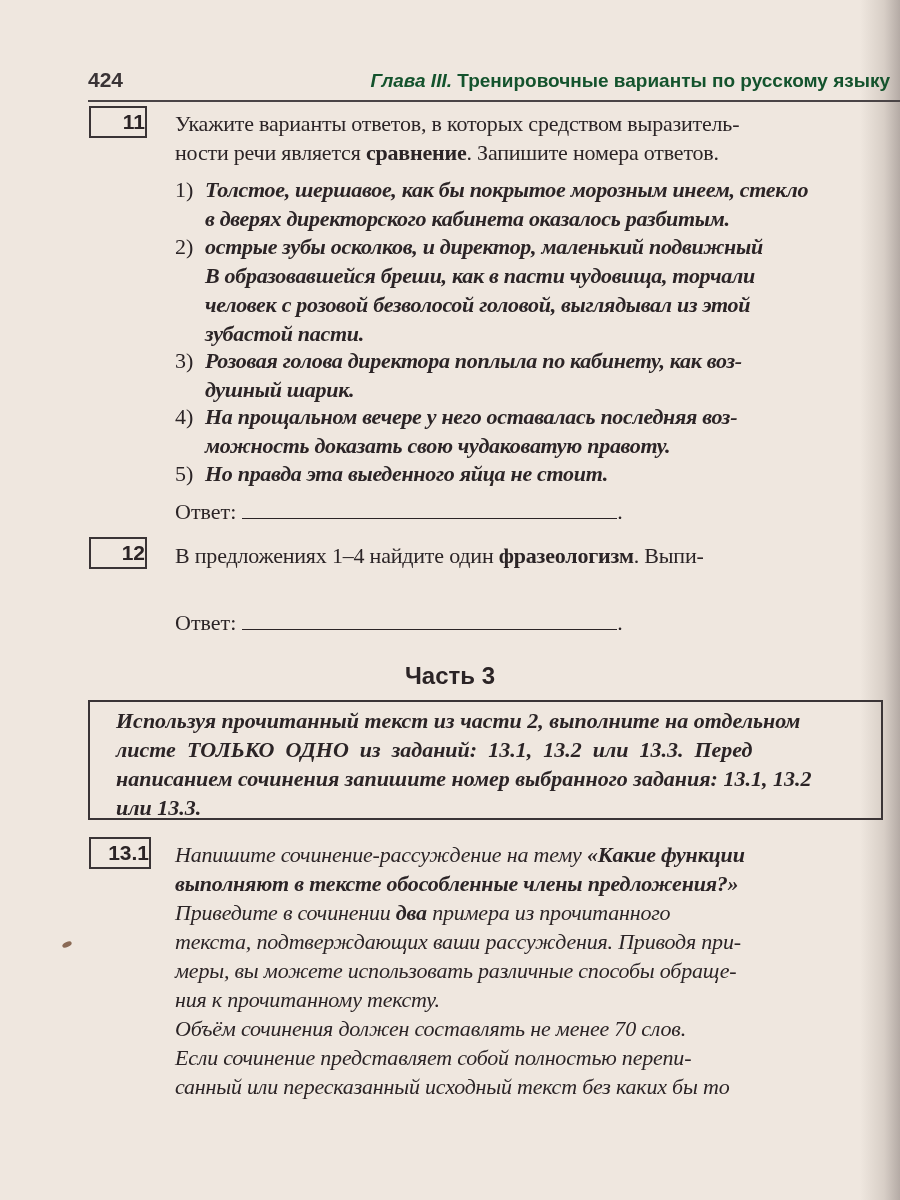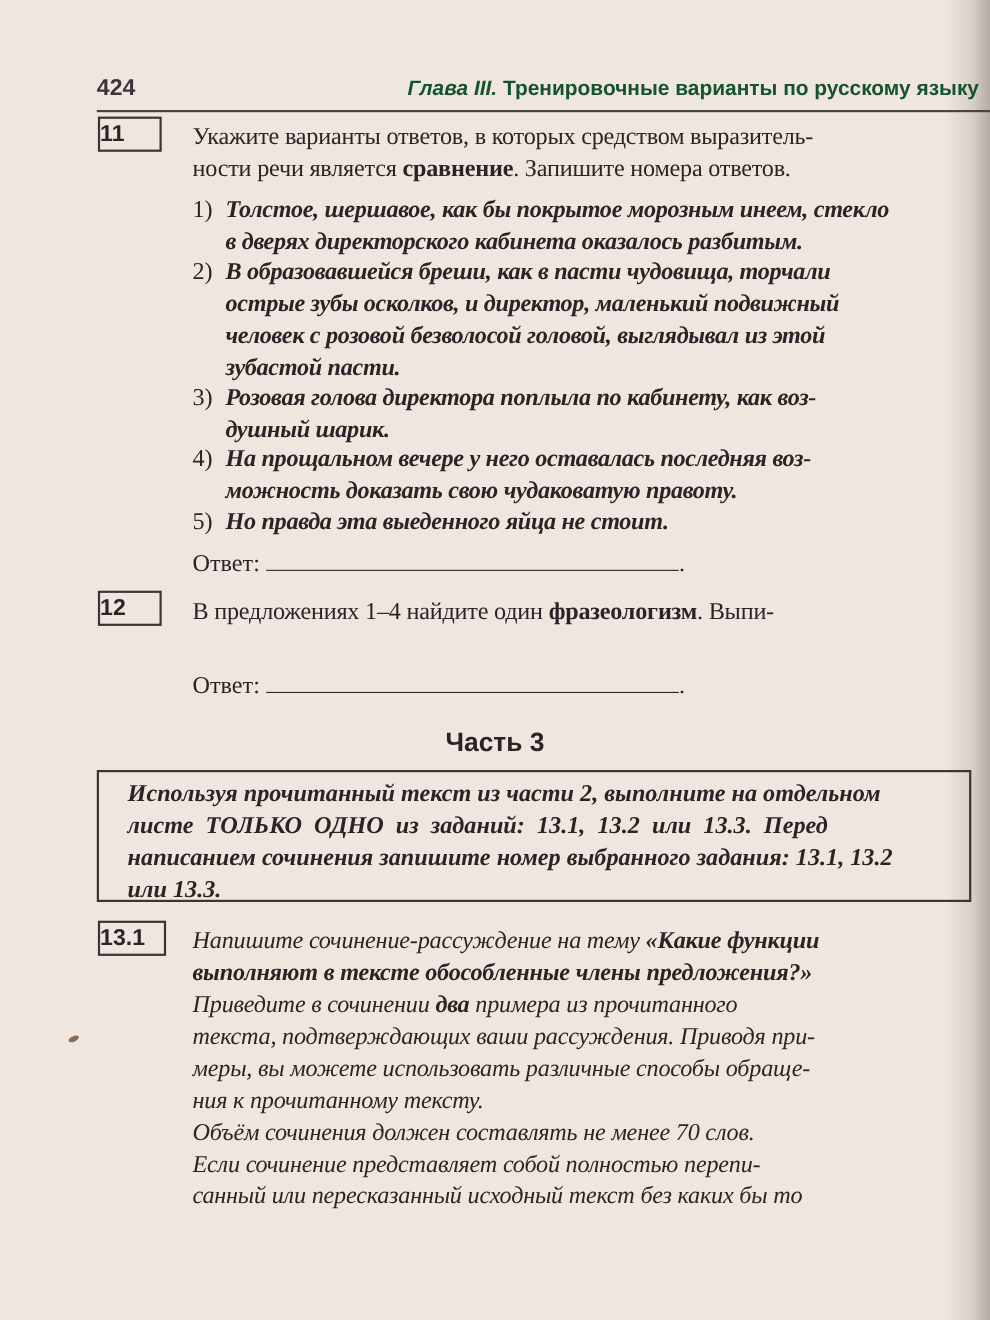--- a/index.html
+++ b/index.html
@@ -19,21 +19,21 @@
       border-bottom: 2px solid #4a4446;
       font-family: "Liberation Sans", sans-serif;
     }
     .page-num { position: absolute; left: 0; top: 2px; font-size: 21px; font-weight: bold; color: #3a3436; }
     .chapter { position: absolute; right: 10px; top: 4px; font-size: 19px; font-weight: bold; color: #14532d; white-space: nowrap; }
     .chapter i { font-style: italic; }
     .task-num {
       position: absolute; left: 89px; width: 58px; height: 32px;
       border: 2px solid #3a3436; box-sizing: border-box;
       font-family: "Liberation Sans", sans-serif; font-weight: bold; font-size: 21px;
-      text-align: left; line-height: 28px; color: #2b2426;
+      text-align: right; line-height: 28px; color: #2b2426;
     }
     .task-num.wide { width: 62px; }
     .block { position: absolute; left: 175px; width: 720px; font-size: 22px; line-height: 29px; letter-spacing: -0.2px; }
     .block .line { white-space: nowrap; }
     .bold { font-weight: bold; }
     .opt { position: absolute; left: 175px; width: 720px; font-size: 22px; line-height: 29px; }
     .opt .num { position: absolute; left: 0; top: 0; }
     .opt .txt { margin-left: 30px; font-weight: bold; font-style: italic; white-space: nowrap; letter-spacing: -0.3px; }
     .answer { position: absolute; left: 175px; font-size: 22px; line-height: 29px; }
     .answer .blank { display: inline-block; width: 375px; border-bottom: 1.5px solid #2b2426; height: 18px; margin-left: 6px; vertical-align: baseline; }
@@ -65,22 +65,22 @@
   <div class="line"><span>ности речи является </span><span class="bold">сравнение</span><span>. Запишите номера ответов.</span></div>
 </div>
 
 <div class="opt" style="top:175px;">
   <span class="num">1)</span>
   <div class="txt">Толстое, шершавое, как бы покрытое морозным инеем, стекло</div>
   <div class="txt">в дверях директорского кабинета оказалось разбитым.</div>
 </div>
 <div class="opt" style="top:232px;">
   <span class="num">2)</span>
+  <div class="txt">острые зубы осколков, и директор, маленький подвижный</div>
   <div class="txt">В образовавшейся бреши, как в пасти чудовища, торчали</div>
-  <div class="txt">острые зубы осколков, и директор, маленький подвижный</div>
   <div class="txt">человек с розовой безволосой головой, выглядывал из этой</div>
   <div class="txt">зубастой пасти.</div>
 </div>
 <div class="opt" style="top:346px;">
   <span class="num">3)</span>
   <div class="txt">Розовая голова директора поплыла по кабинету, как воз-</div>
   <div class="txt">душный шарик.</div>
 </div>
 <div class="opt" style="top:402px;">
   <span class="num">4)</span>

